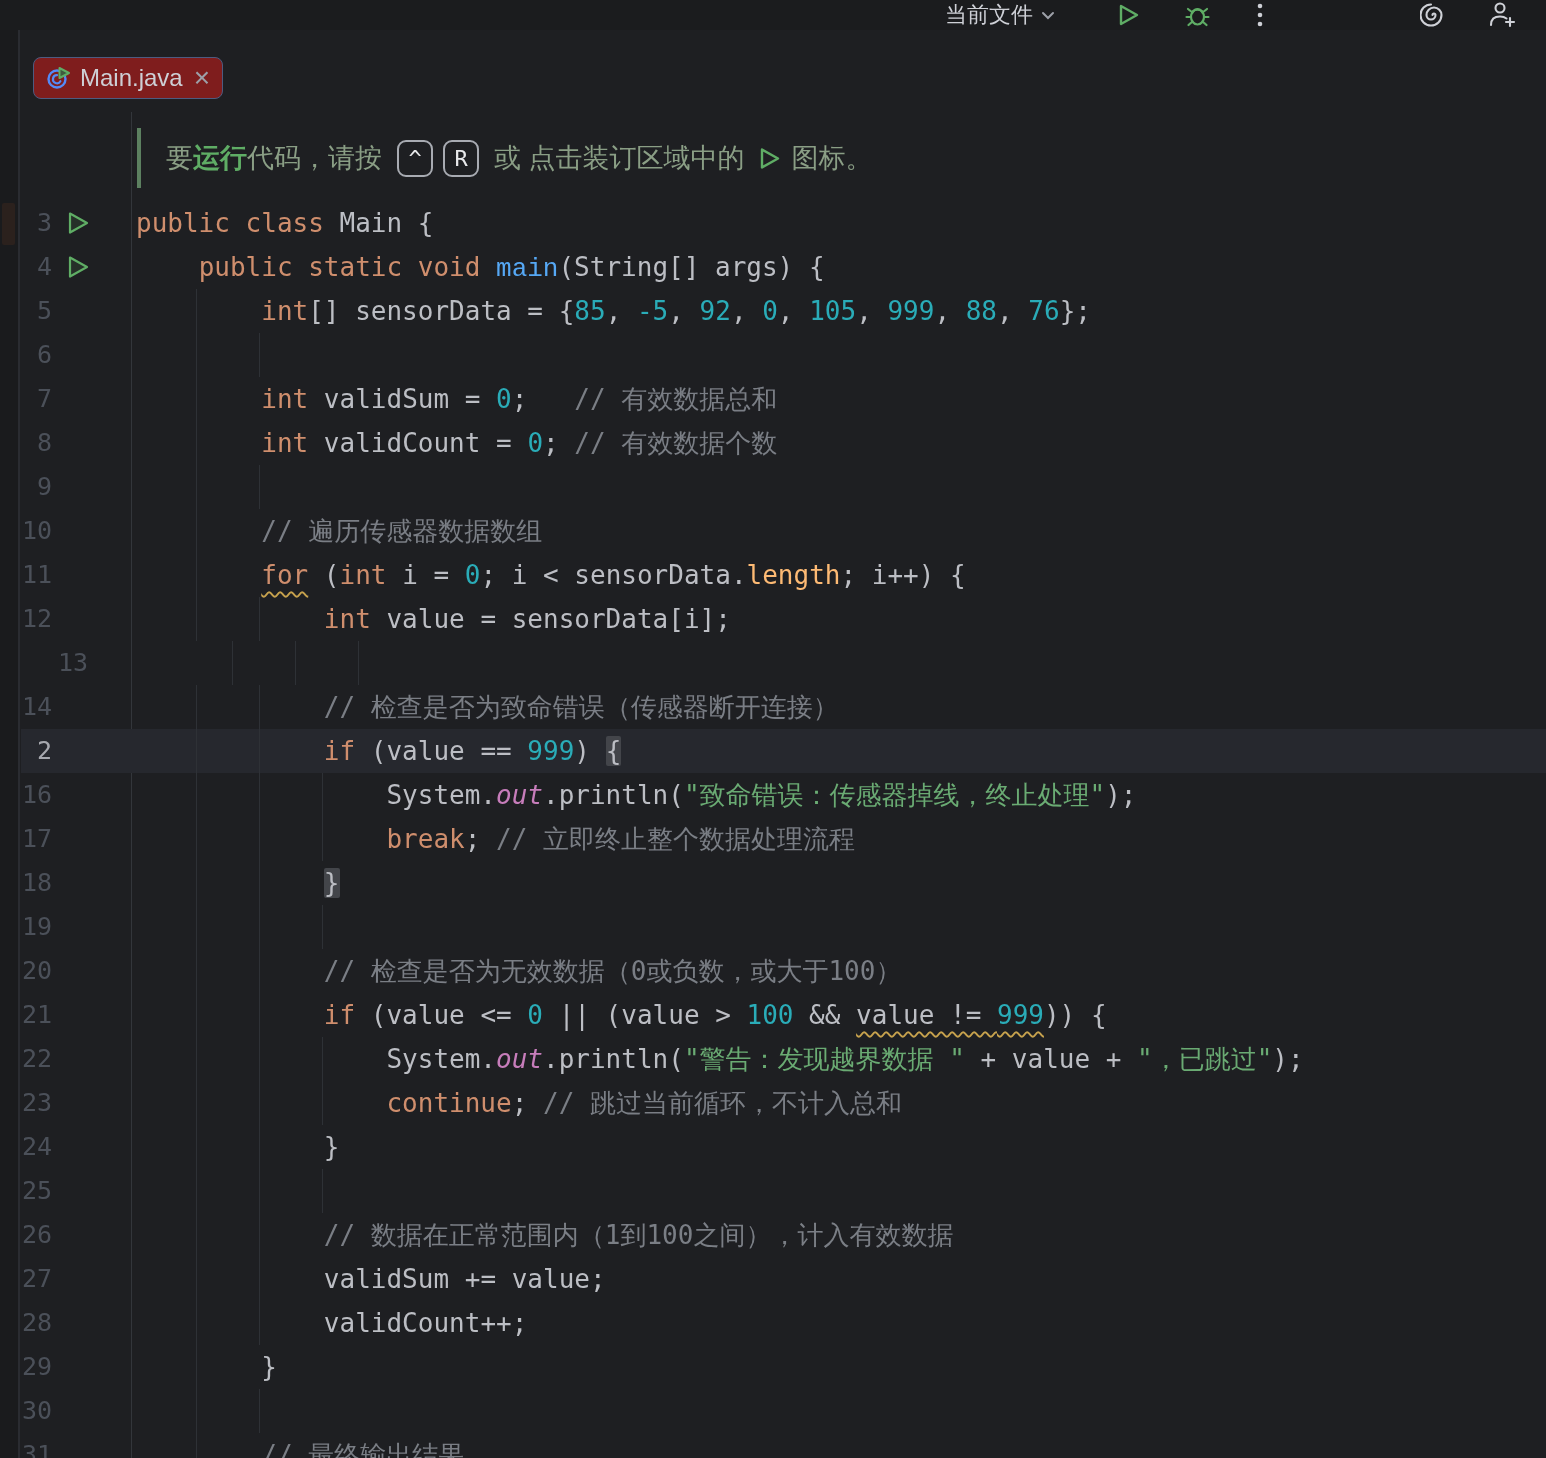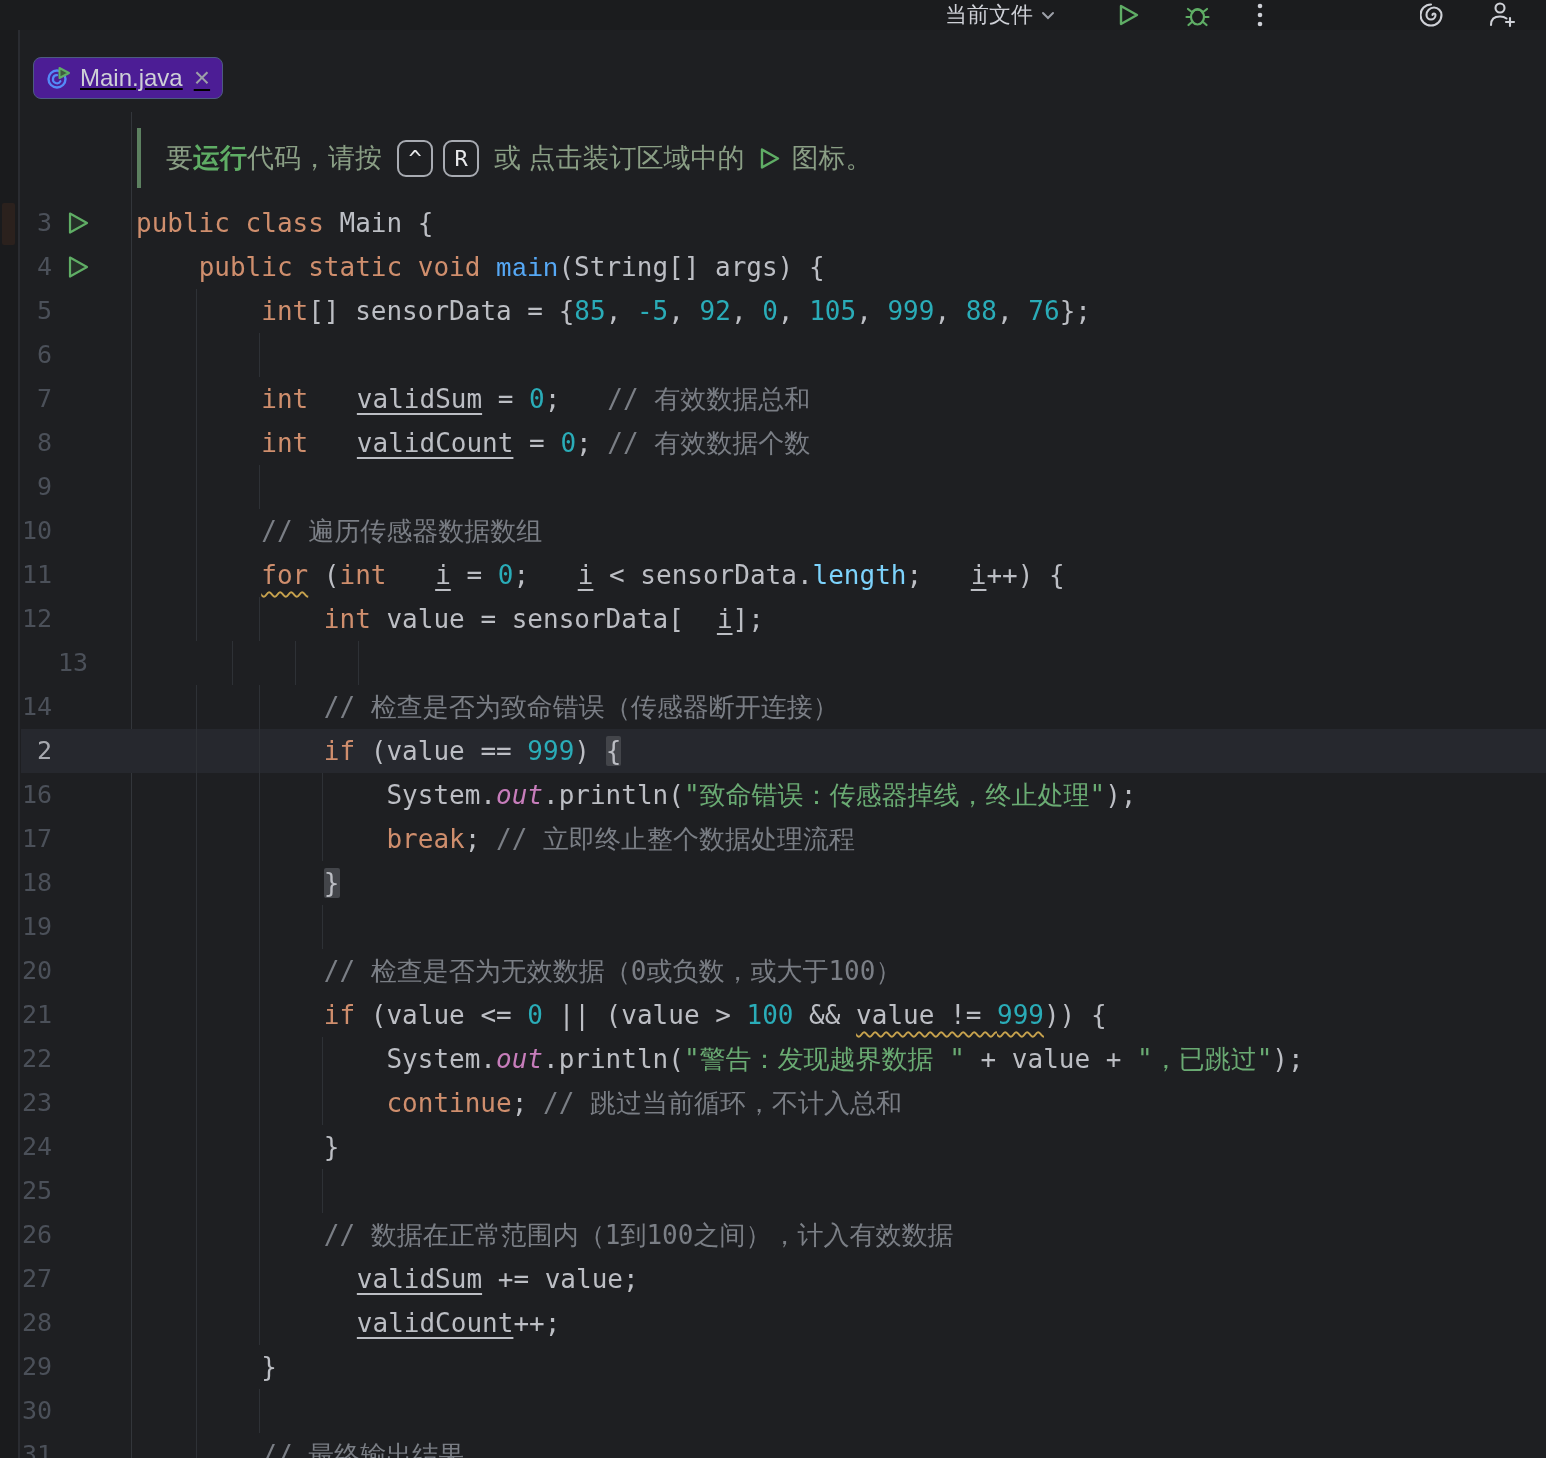--- a/index.html
+++ b/index.html
@@ -8,39 +8,39 @@
   #topbar{position:absolute;left:0;top:0;width:1546px;height:30px;background:#1B1C1E;}
   .tb-item{position:absolute;top:0;height:30px;display:flex;align-items:center;gap:6px;color:#CED0D6;
     font-size:22px;cursor:default;}
   .tb-icon{display:flex;align-items:center;justify-content:center;}
   
   #leftstripe{position:absolute;left:0;top:30px;width:18px;height:1428px;background:#1A1B1D;}
   #leftstripe-sep{position:absolute;left:18px;top:30px;width:2px;height:1428px;background:#2A2C31;}
   #stripe-block{position:absolute;left:2px;top:173px;width:13px;height:42px;background:#2B211D;border-radius:2px;}
   
   #tab{position:absolute;left:33px;top:57px;height:42px;display:flex;align-items:center;gap:9px;
-    padding:0 12px 0 12px;background:#4c1d95;border:1.5px solid #4D5B80;border-radius:8px;box-sizing:border-box;text-decoration:underline;}
+    padding:0 12px 0 12px;background:#7f1d1d;border:1.5px solid #4D5B80;border-radius:8px;box-sizing:border-box;}
   #tab-label{color:#CED0D6;font-size:24px;}
   #tab-close{color:#9DA0A8;font-size:28px;line-height:20px;margin-left:2px;}
   
   #editor{position:absolute;left:21px;top:112px;width:1525px;height:1346px;}
   #gutter-sep{position:absolute;left:131px;top:112px;width:1px;height:1346px;background:#33363B;}
   .line{position:absolute;left:0;width:1525px;height:44px;}
   .line.cur{background:#26282E;}
   .line.cur .ln{color:#A6A8AE;}
   .ln{position:absolute;left:0;top:0;width:31px;height:44px;line-height:44px;text-align:right;
     color:#4B5059;font-family:"DejaVu Sans Mono",monospace;font-size:25px;}
   .runicon{position:absolute;left:44px;top:9px;width:26px;height:26px;}
   .guide{position:absolute;top:0;width:1px;height:44px;background:#2E3136;}
   .code{position:absolute;left:115px;top:0;height:44px;line-height:44px;white-space:pre;
     font-family:"DejaVu Sans Mono",monospace;font-size:26px;}
   .tk-k{color:#CF8E6D;} .tk-d{color:#BCBEC4;} .tk-n{color:#2AACB8;} .tk-s{color:#6AAB73;}
-  .tk-c{color:#7A7E85;} .tk-m{color:#56A8F5;font-family:Liberation Mono, monospace;} .tk-f{color:#7dd3fc;}
+  .tk-c{color:#7A7E85;} .tk-m{color:#56A8F5;font-family:Liberation Mono, monospace;} .tk-f{color:#fdba74;}
   .tk-fi{color:#C77DBB;font-style:italic;}
-  .tk-u{text-decoration:underline;text-underline-offset:5px;text-decoration-thickness:1.5px;margin-left:33px;}
+  .tk-u{text-underline-offset:5px;text-decoration-thickness:1.5px;}
   .tk-w{text-decoration-line:underline;text-decoration-style:wavy;text-decoration-color:#C7A24D;
     text-underline-offset:7px;text-decoration-thickness:1.5px;}
   .tk-b{background:#43454A;border-radius:2px;}
   
   #banner{position:absolute;left:116px;top:16px;height:60px;display:flex;align-items:center;}
   #banner-bar{width:4px;height:60px;background:#5C8060;margin-right:25px;}
   .banner-txt{font-size:27px;color:#8A9E85;}
   .banner-strong{font-size:27px;color:#5FAD65;font-weight:bold;}
   .keycap{display:inline-flex;align-items:center;justify-content:center;min-width:36px;height:37px;
     border:2px solid #A8ABB2;border-radius:9px;color:#E8E9EB;font-size:22px;margin:0 5px;

